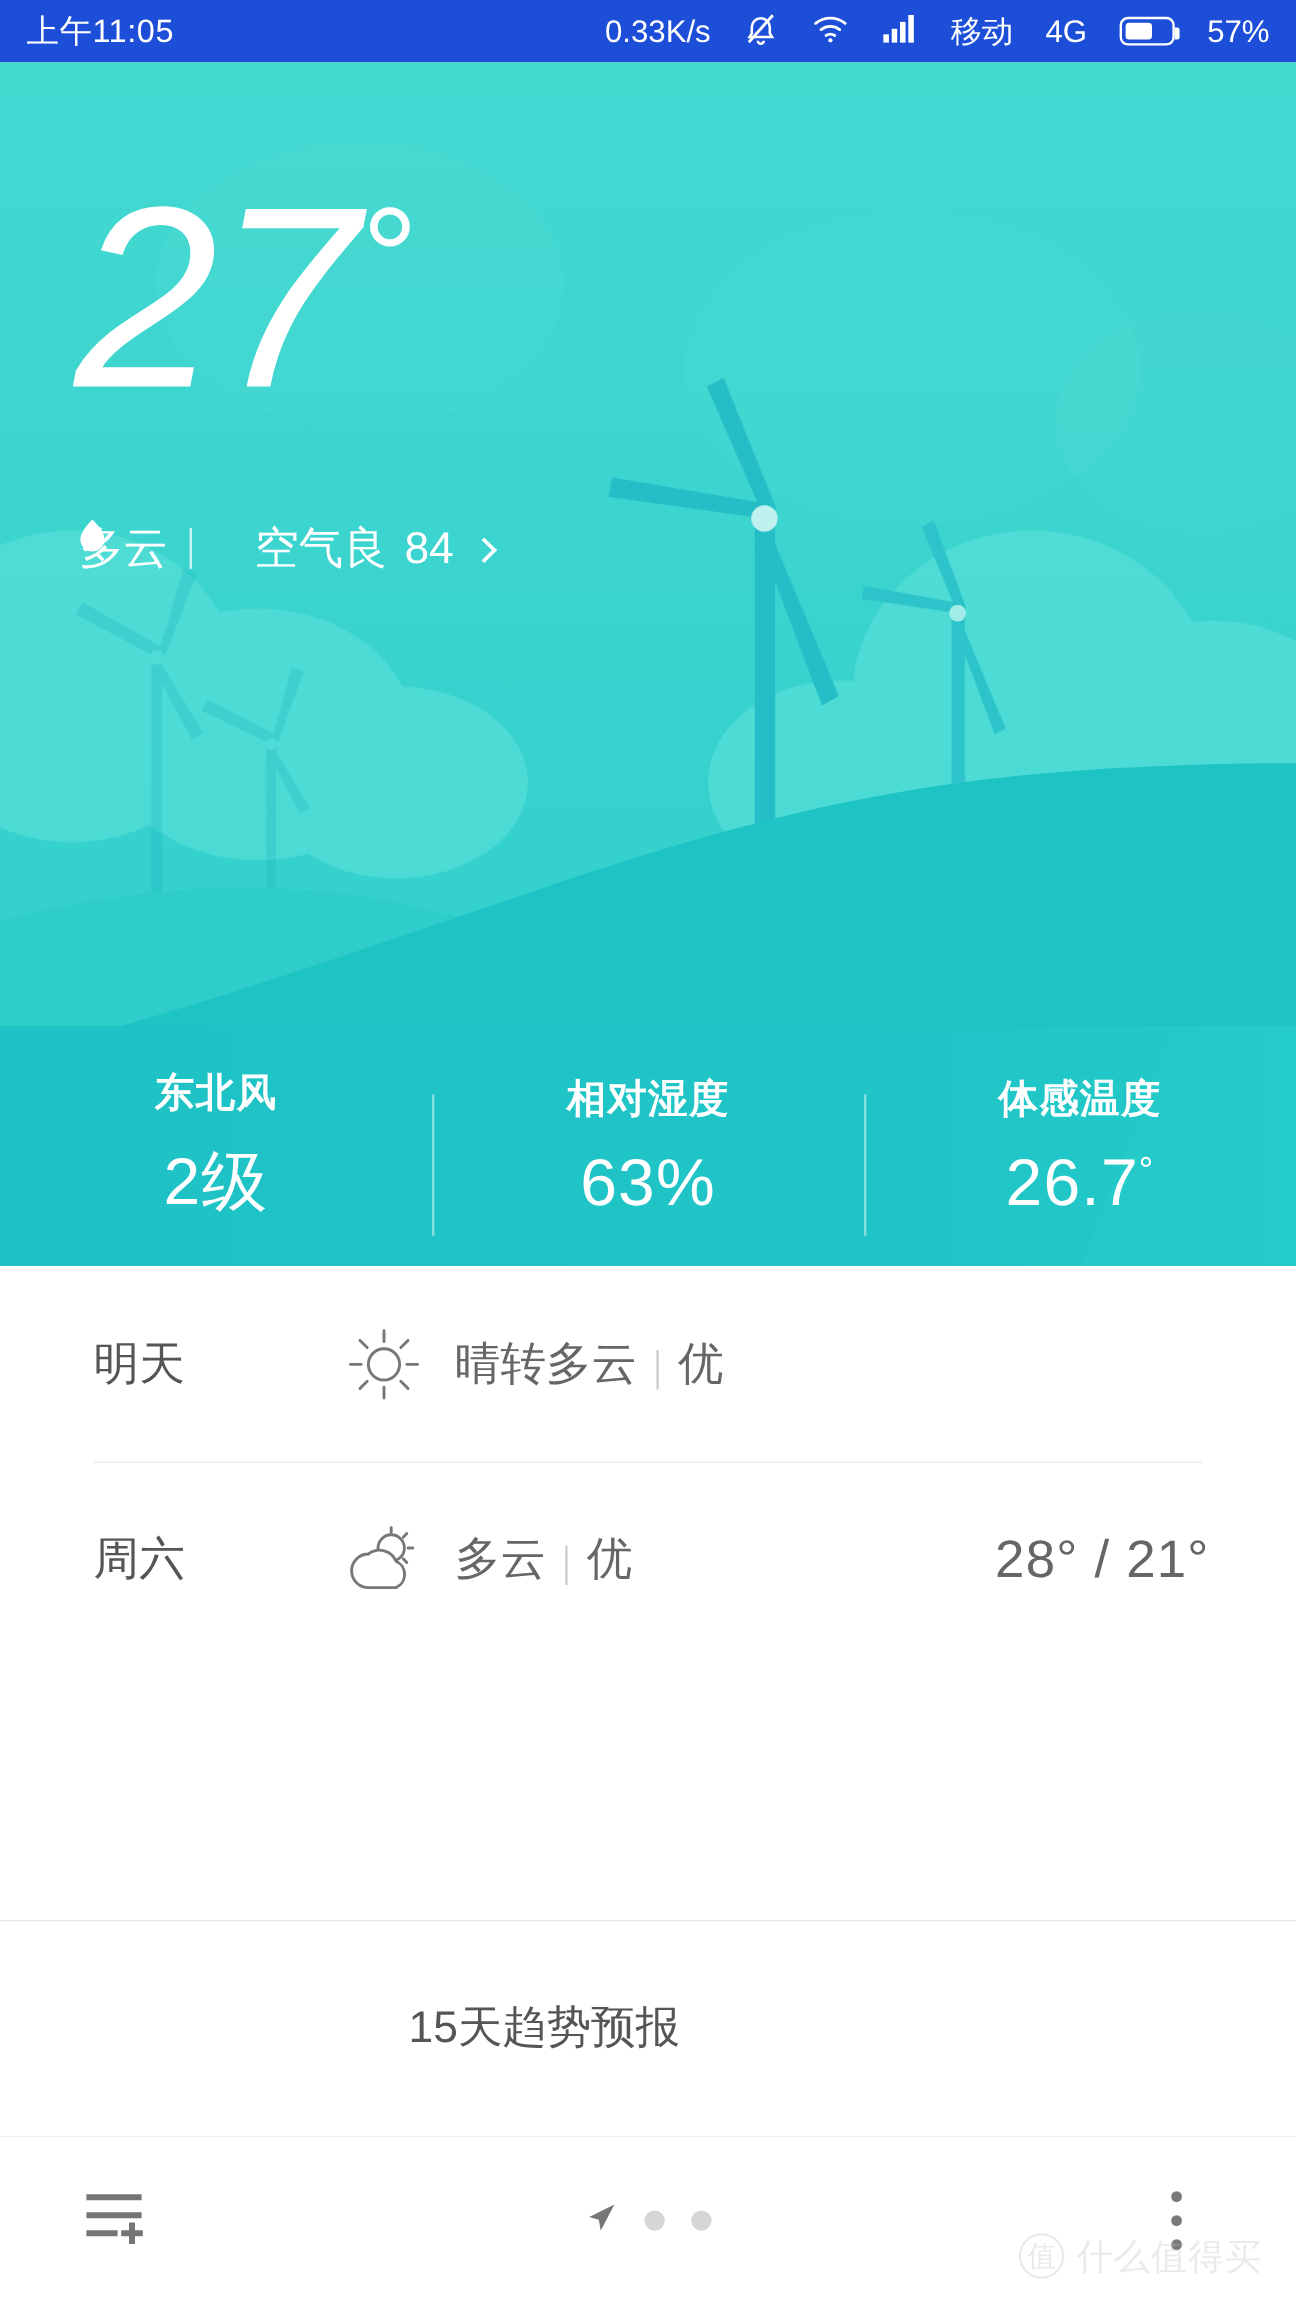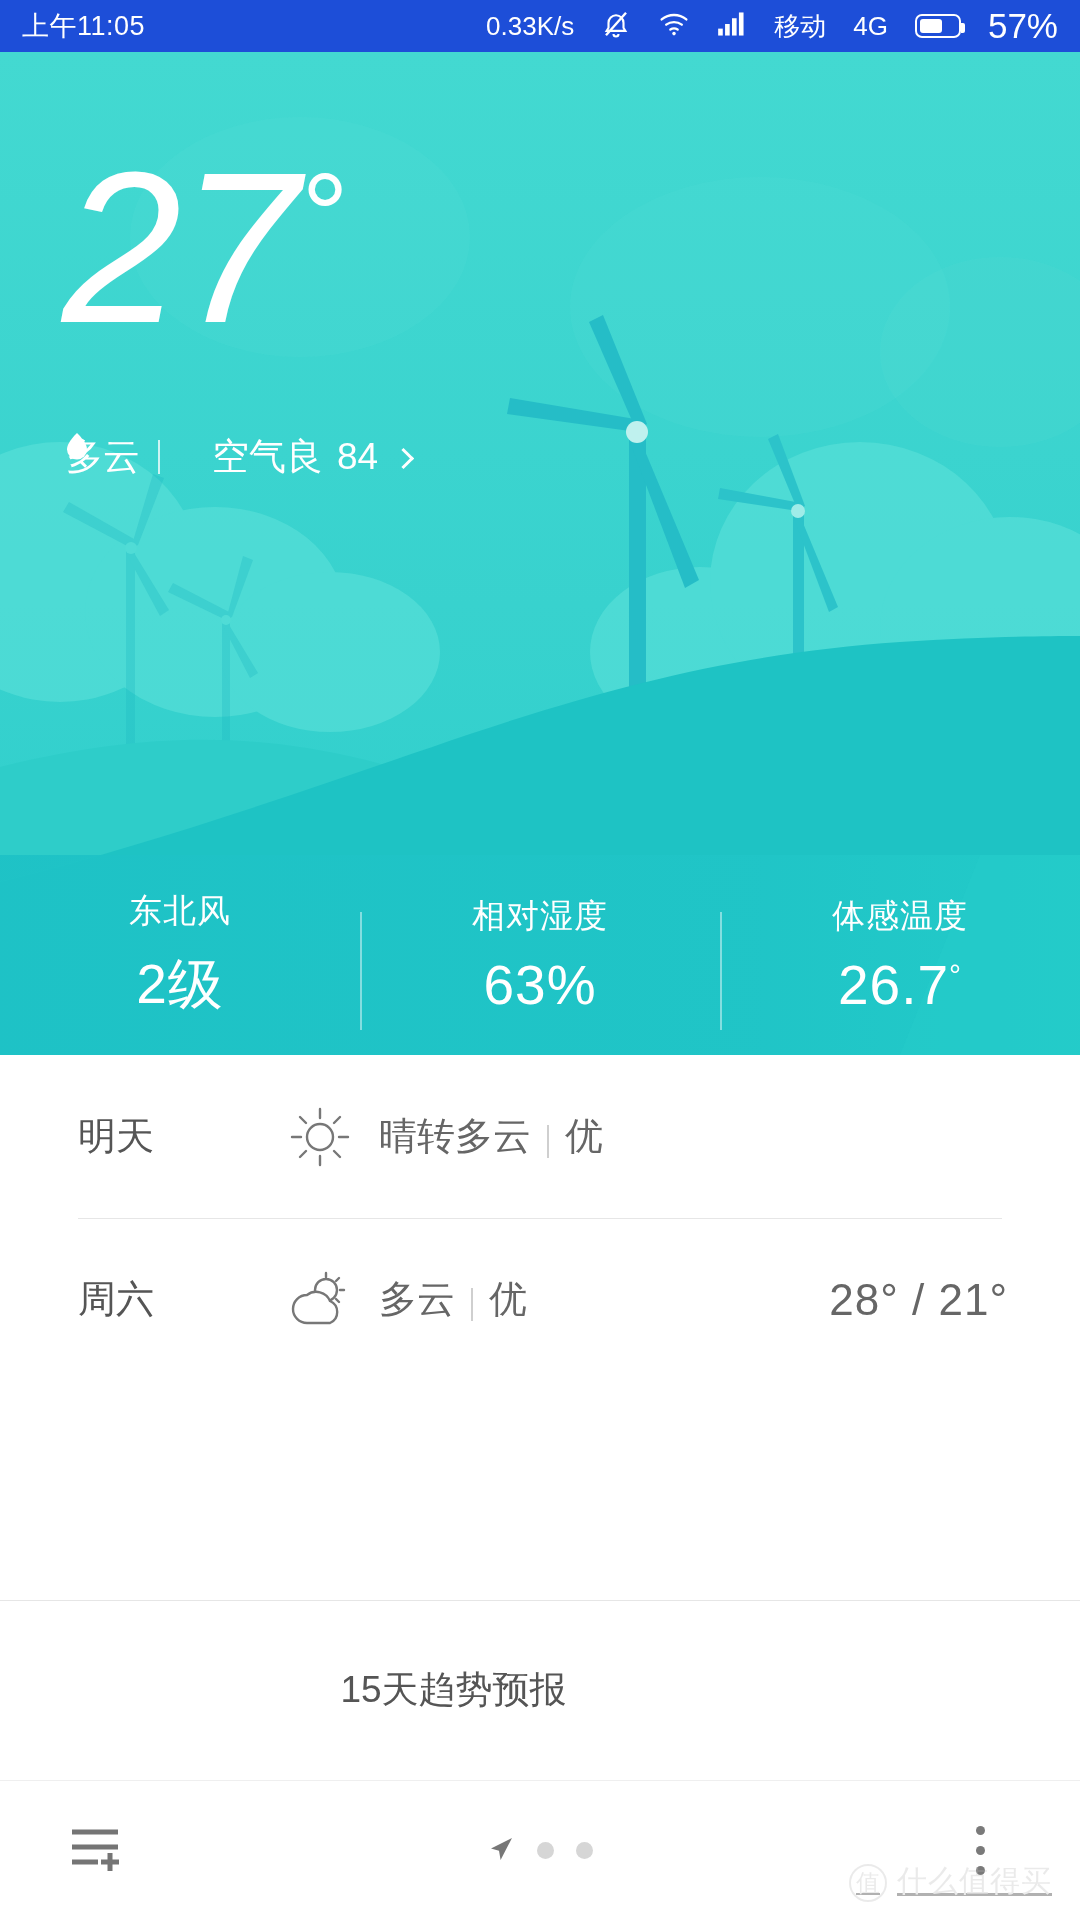--- a/index.html
+++ b/index.html
@@ -17,21 +17,21 @@
     background:#1d4ed8;
     display:flex; align-items:center;
     padding:0 22px 0 22px;
     color:#ffffff;
   }
   .sb-time{ font-size:27px; letter-spacing:.5px; }
   .sb-right{ margin-left:auto; display:flex; align-items:center; gap:27px; }
   .sb-net{ font-size:26px; }
   .sb-carrier{ font-size:26px; }
   .sb-4g{ font-size:26px; }
-  .sb-batt-pct{ font-size:35px; }
+  .sb-batt-pct{ font-size:26px; }
 
   .ico{ display:inline-block; }
 
   
   .battery{
     width:46px; height:24px; border:2.5px solid #fff; border-radius:7px;
     position:relative; display:flex; align-items:center;
   }
   .battery:after{
     content:""; position:absolute; right:-6px; top:7px;
@@ -77,21 +77,21 @@
   }
 
   
   .metrics{
     position:absolute; left:0; bottom:0; width:1080px; height:200px;
     display:flex; align-items:center;
   }
   .metric{
     flex:1; text-align:center; color:#ffffff; position:relative;
   }
-  .metric .m-label{ font-size:33px; font-weight:400; letter-spacing:1px; }
+  .metric .m-label{ font-size:33px; font-weight:700; letter-spacing:1px; }
   .metric .m-value{ font-size:55px; font-weight:200; margin-top:14px; letter-spacing:1px; }
   .metric .m-value .sup{ font-size:30px; vertical-align:super; }
   .metric + .metric:before{
     content:""; position:absolute; left:0; top:18px;
     width:2px; height:118px; background:rgba(255,255,255,.45);
   }
 
   
   .forecast{
     position:absolute; top:1055px; left:0; width:1080px;
@@ -131,23 +131,22 @@
   }
   .bb-left{ width:200px; display:flex; align-items:center; justify-content:center; }
   .bb-center{ flex:1; display:flex; align-items:center; justify-content:center; gap:22px; }
   .bb-right{ width:200px; display:flex; align-items:center; justify-content:center; }
   .dot{ width:17px; height:17px; border-radius:50%; background:#d6d6d6; }
   .kebab{ display:flex; flex-direction:column; gap:11px; align-items:center; }
   .kebab span{ width:9px; height:9px; border-radius:50%; background:#7a7a7a; }
 
   .watermark{
     position:absolute; right:28px; bottom:18px;
-    display:flex; align-items:flex-end; gap:10px;
+    display:flex; align-items:flex-start; gap:10px;
     opacity:.30;
-    text-decoration:underline;
   }
   .wm-circle{
     width:38px; height:38px; border-radius:50%; border:2px solid #bdbdbd;
     display:flex; align-items:center; justify-content:center;
     font-size:24px; color:#bdbdbd;
   }
   .wm-text{ font-size:30px; color:#bdbdbd; letter-spacing:1px; }
 </style>
 </head>
 <body>

